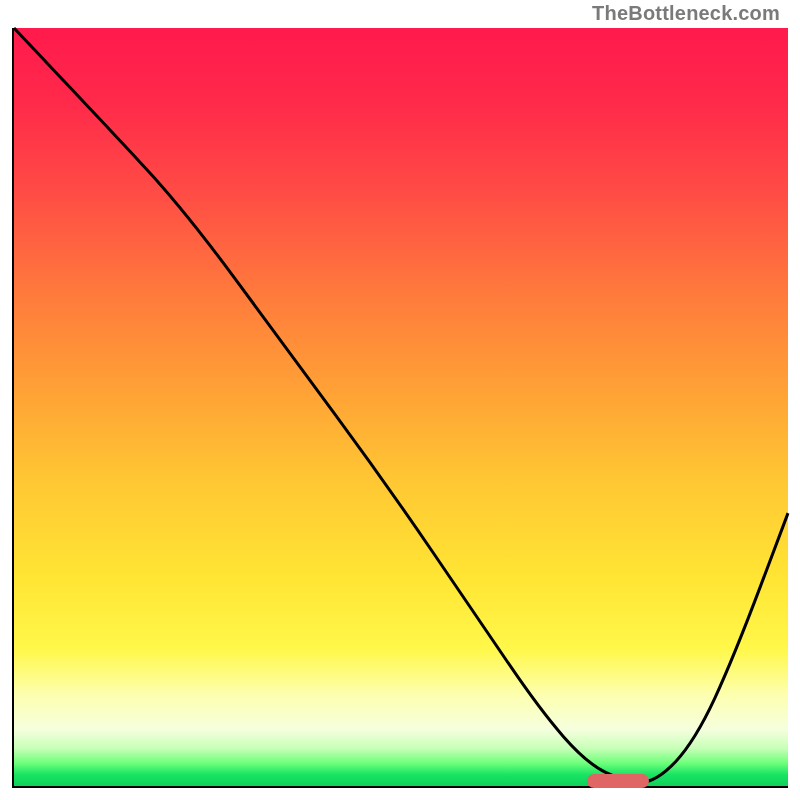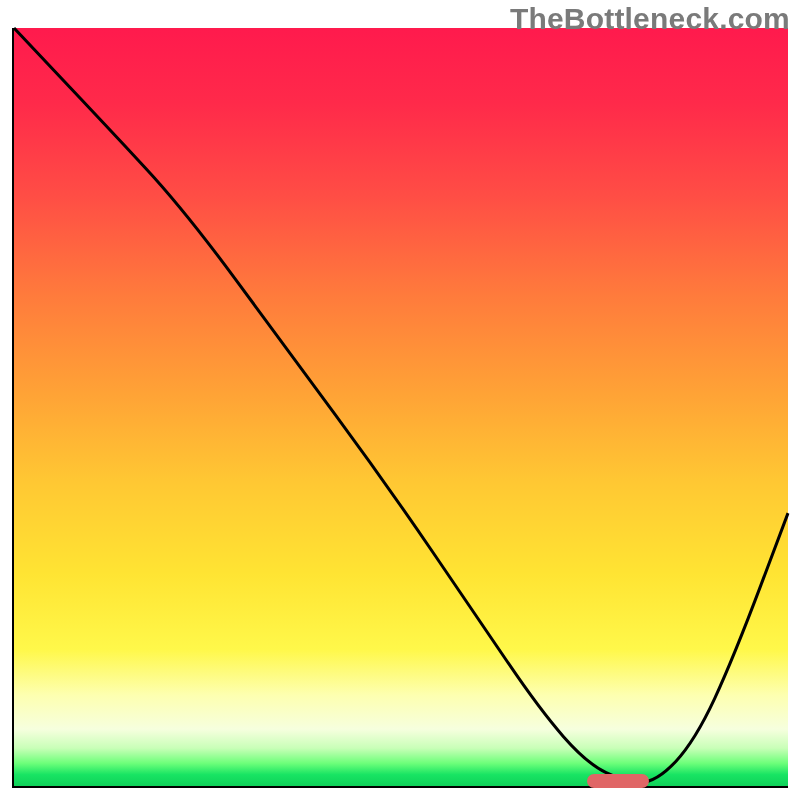--- a/index.html
+++ b/index.html
@@ -12,22 +12,22 @@
     font-family: Arial, Helvetica, sans-serif;
   }
   .stage {
     position: relative;
     width: 800px;
     height: 800px;
   }
   .watermark {
     position: absolute;
     top: 2px;
-    right: 10px;
-    font-size: 30px;
+    right: 20px;
+    font-size: 20px;
     font-weight: 600;
     color: #7a7a7a;
     letter-spacing: 0.2px;
     z-index: 5;
   }
   .plot-frame {
     position: absolute;
     left: 12px;
     top: 28px;
     width: 776px;

